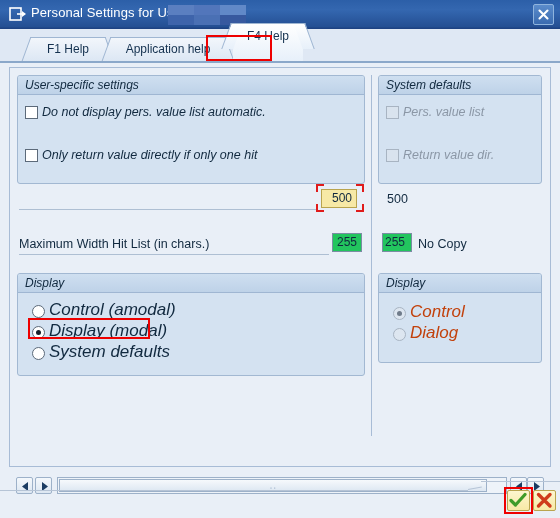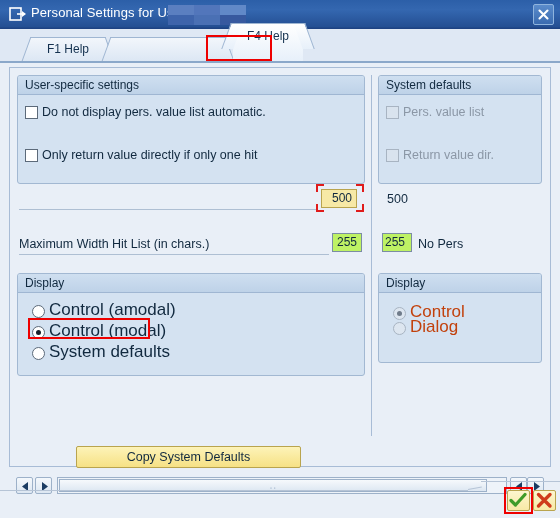--- a/index.html
+++ b/index.html
@@ -97,20 +97,21 @@
     box-sizing: border-box;
   }
 
   
   .group {
     position: absolute;
     background: #d4e2f1;
     border: 1px solid #a2b8d2;
     border-radius: 3px;
     box-sizing: border-box;
+    font-style: italic;
   }
   .group > .ghead {
     position: absolute; left: 0; top: 0; right: 0; height: 19px;
     background: linear-gradient(to bottom,#cfdff0,#bed2e8);
     border-bottom: 1px solid #9fb6d2;
     font-size: 12px; color: #11293f;
     line-height: 18px; padding-left: 7px;
     box-sizing: border-box;
     border-radius: 2px 2px 0 0;
   }
@@ -123,21 +124,21 @@
     border: 1px solid #5c6a7a; box-sizing: border-box; margin-right: 4px;
     cursor: pointer;
   }
   .cb.disabled { background: #d9e3ee; border-color: #a8b4c2; }
   .cb-row.disabled { color: #8b97a6; }
 
   
   .frow { position: absolute; font-size: 12.5px; color: #11293f; white-space: nowrap; }
   .fline { position: absolute; height: 1px; background: #aebfd3; }
   .inp {
-    position: absolute; height: 19px; background: #bef264;
+    position: absolute; height: 19px; background: #22c55e;
     border: 1px solid #7b8da3; box-sizing: border-box;
     font-size: 12px; color: #11293f;
     text-align: right; line-height: 17px; padding-right: 4px;
     font-family: "Liberation Sans", sans-serif;
     cursor: text;
   }
   .inp.focusfield { background: #f7e9a6; border-color: #b9a44e; }
   .corner { position: absolute; width: 6px; height: 6px; pointer-events: none; }
   .corner.tl { border-left: 2px solid #e01b1b; border-top: 2px solid #e01b1b; }
   .corner.tr { border-right: 2px solid #e01b1b; border-top: 2px solid #e01b1b; }
@@ -249,20 +250,21 @@
   <div class="tabstrip">
     <div class="tabs-line"></div>
 
     <div class="tab" style="left:33px; width:70px;">
       <span class="skewL"></span><span class="skewR"></span>
       <span class="tab-label">F1 Help</span>
     </div>
 
     <div class="tab" style="left:113px; width:110px;">
       <span class="skewL"></span><span class="skewR"></span>
+      <span class="tab-label">Application help</span>
     </div>
 
     <div class="tab active" style="left:233px; width:70px;">
       <span class="skewL"></span><span class="skewR"></span>
       <span class="tab-label">F4 Help</span>
     </div>
 
     <div class="tab-highlight" style="left:206px; top:6px; width:66px; height:26px;"></div>
   </div>
 
@@ -292,21 +294,21 @@
     <div class="inp" style="left:322px; top:165px; width:30px;">255</div>
 
     <div class="group" style="left:7px; top:205px; width:348px; height:103px;">
       <div class="ghead">Display</div>
 
       <div class="rrow" style="left:14px; top:26px;">
         <span class="rd"></span><span>Control (amodal)</span>
       </div>
 
       <div class="rrow" style="left:14px; top:47px;">
-        <span class="rd sel"></span><span>Control (modal)</span>
+        <span class="rd sel"></span><span>Display (modal)</span>
       </div>
 
       <div class="rrow" style="left:14px; top:68px;">
         <span class="rd"></span><span>System defaults</span>
       </div>
 
       <div class="radio-highlight" style="left:10px; top:44px; width:122px; height:21px;"></div>
     </div>
 
     <div class="vsep" style="left:361px; top:7px; height:361px;"></div>
@@ -319,35 +321,34 @@
       </div>
 
       <div class="cb-row disabled" style="left:7px; top:29px;">
         <span class="cb disabled"></span><span>Pers. value list</span>
       </div>
     </div>
 
     <div class="sd-text" style="left:377px; top:124px;">500</div>
 
     <div class="inp" style="left:372px; top:165px; width:30px; text-align:center;">255</div>
-    <div class="sd-text" style="left:408px; top:169px;">No Pers</div>
+    <div class="sd-text" style="left:408px; top:169px;">No Copy</div>
 
     <div class="group" style="left:368px; top:205px; width:164px; height:90px;">
       <div class="ghead">Display</div>
 
       <div class="rrow disabled" style="left:14px; top:28px;">
         <span class="rd disabled sel"></span><span>Control</span>
       </div>
 
-      <div class="rrow disabled" style="left:14px; top:43px;">
+      <div class="rrow disabled" style="left:14px; top:49px;">
         <span class="rd disabled"></span><span>Dialog</span>
       </div>
     </div>
 
-    <div class="copy-btn" style="left:66px; top:378px; width:225px; height:22px;">Copy System Defaults</div>
 
     <div class="hscroll" style="left:6px; top:409px; width:528px;">
       <div class="sb-arrow" style="left:0px;">
         <svg width="7" height="9" viewBox="0 0 7 9">
           <path d="M6 0 L6 9 L0 4.5 Z" fill="#1b3c63"></path>
         </svg>
       </div>
       <div class="sb-arrow" style="left:19px;">
         <svg width="7" height="9" viewBox="0 0 7 9">
           <path d="M1 0 L1 9 L7 4.5 Z" fill="#1b3c63"></path>

